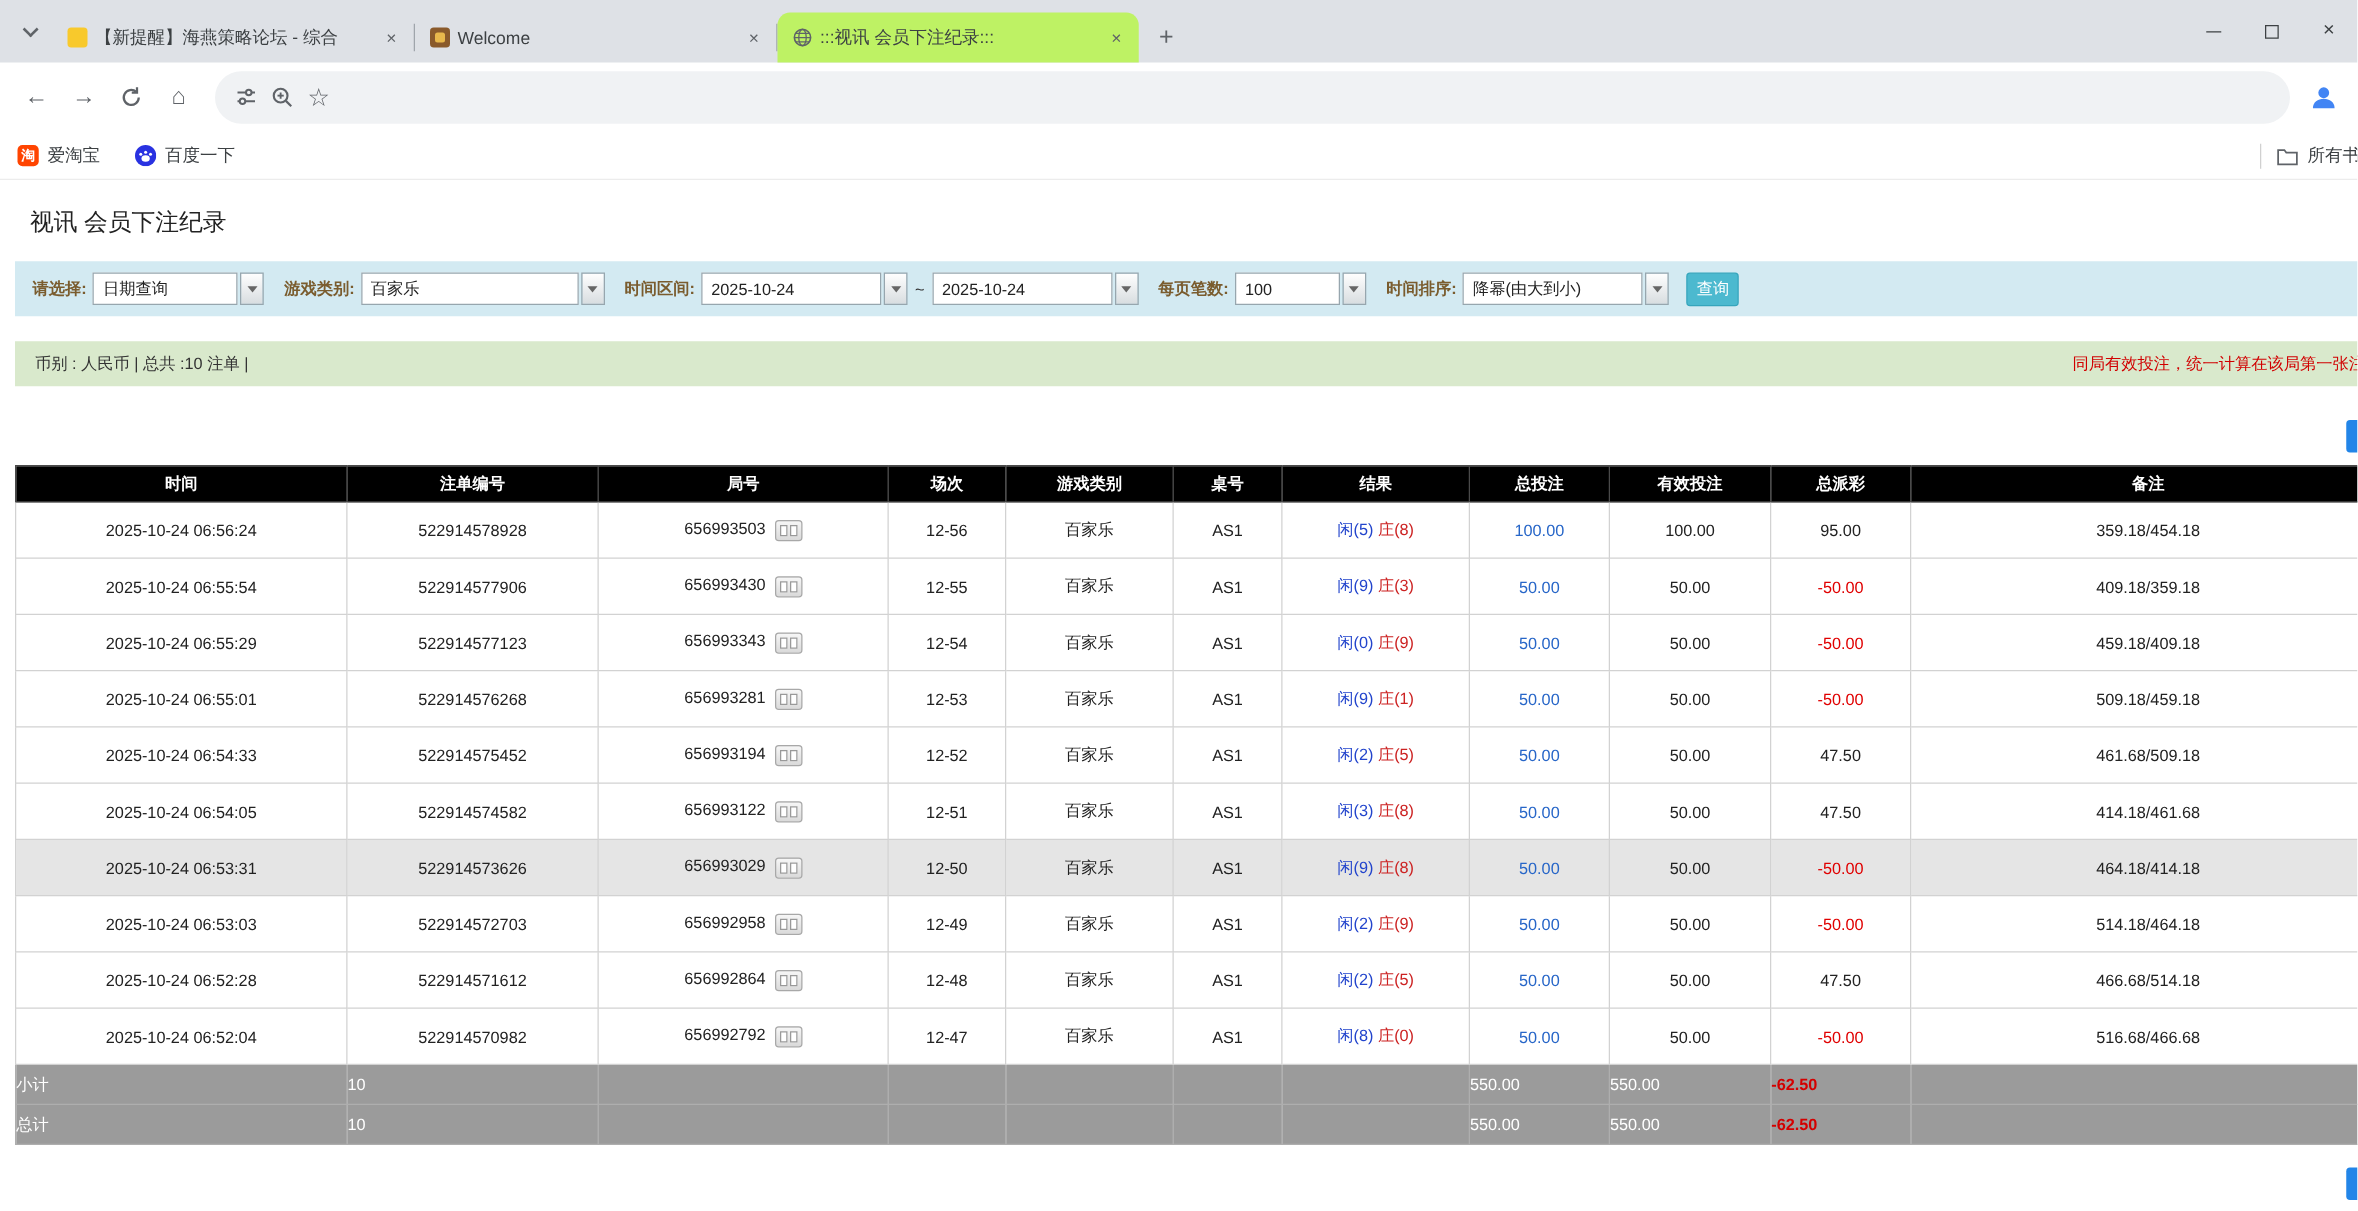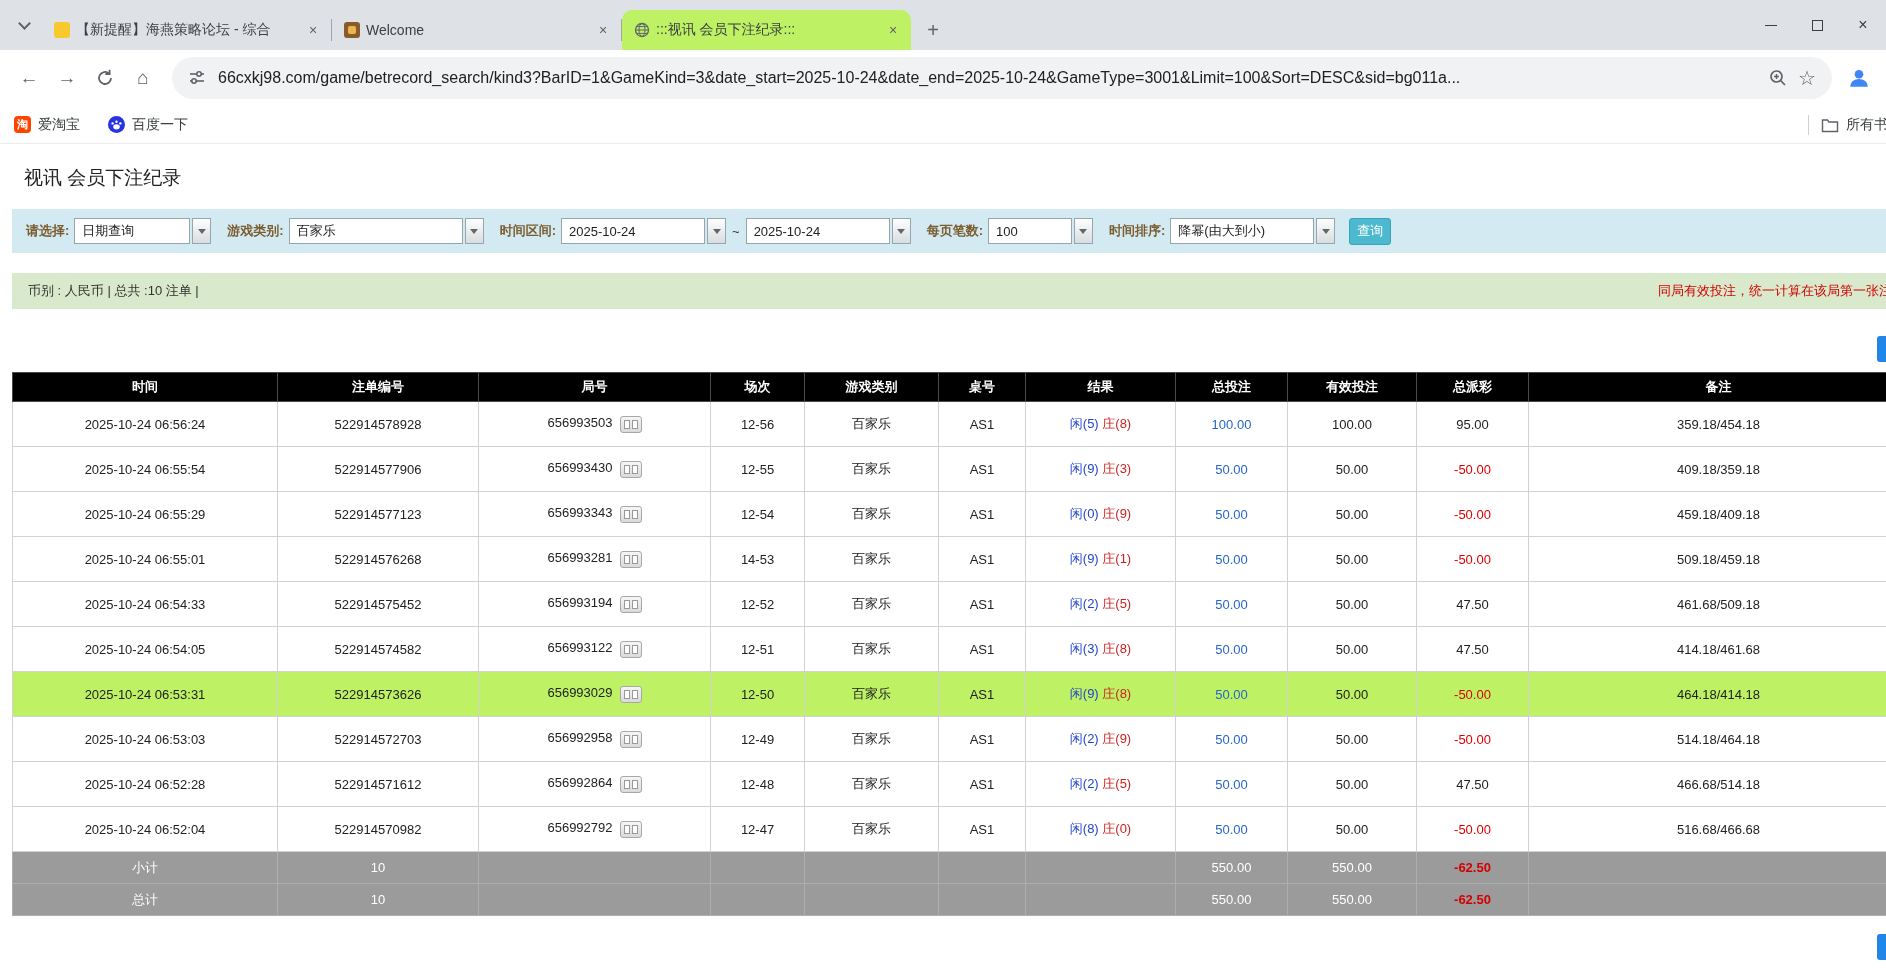--- a/index.html
+++ b/index.html
@@ -57,22 +57,22 @@
   .search-btn { min-width:42px; height:27px; padding:0 2px; background:#4cb9cf; color:#fff; font-size:13px; border:1px solid #36a5bc; border-radius:3px; margin-left:14px; display:flex; align-items:center; justify-content:center; white-space:nowrap; }
 
   .infobar { margin:20px 0 0 12px; height:36px; background:#d9e9cc; display:flex; align-items:center; padding:0 16px; overflow:hidden; position:relative; }
   .info-left { font-size:13px; color:#333; white-space:nowrap; }
   .info-right { font-size:13px; color:#d10000; white-space:nowrap; position:absolute; left:1646px; top:50%; transform:translateY(-50%); }
 
   .tablewrap { margin:63px 0 0 12px; width:1874px; overflow:hidden; }
   table { border-collapse:collapse; table-layout:fixed; width:1896px; }
   thead th { background:#000; color:#fff; height:29px; font-size:13px; font-weight:bold; border:1px solid #4a4a4a; text-align:center; }
   tbody td { height:45px; text-align:center; font-size:13px; color:#222; border:1px solid #d2d2d2; background:#fff; white-space:nowrap; }
-  tr.hl td { background:#bef264; }
-  tfoot td { background:#9b9b9b; color:#fff; height:32px; text-align:center; font-size:13px; border:1px solid #aeaeae; }
+  tr.hl td { background:#e5e5e5; }
+  tfoot td { background:#9b9b9b; color:#fff; height:32px; font-size:13px; border:1px solid #aeaeae; }
   .bet-link { color:#2766c8; }
   .neg { color:#e00000; }
   .fneg { color:#d40000; font-weight:bold; }
   .res-p { color:#2244cc; }
   .res-b { color:#cc2222; }
   .cards-icon { display:inline-block; width:22px; height:17px; background:linear-gradient(#f6f6f6,#dadada); border:1px solid #a8a8a8; border-radius:3px; vertical-align:middle; margin-left:7px; position:relative; }
   .cards-icon i { position:absolute; top:3px; width:6px; height:9px; background:#fff; border:1px solid #999; }
   .ci-a { left:3px; }
   .ci-b { left:11px; background:#e05050; }
 
@@ -142,21 +142,20 @@
 
   <div class="omnibox">
     <svg width="18" height="18" viewBox="0 0 18 18">
       <g stroke="#5f6368" stroke-width="1.6" fill="none">
         <line x1="2" y1="5" x2="16" y2="5"></line>
         <circle cx="11" cy="5" r="2.2" fill="#f0f2f4"></circle>
         <line x1="2" y1="12" x2="16" y2="12"></line>
         <circle cx="6" cy="12" r="2.2" fill="#f0f2f4"></circle>
       </g>
     </svg>
-    <span class="omni-url">66cxkj98.com/game/betrecord_search/kind3?BarID=1&amp;GameKind=3&amp;date_start=2025-10-24&amp;date_end=2025-10-24&amp;GameType=3001&amp;Limit=100&amp;Sort=DESC&amp;sid=bg011a...</span>
     <span class="omni-icon">
       <svg width="20" height="20" viewBox="0 0 20 20">
         <circle cx="8.5" cy="8.5" r="5.5" fill="none" stroke="#5f6368" stroke-width="1.7"></circle>
         <line x1="12.7" y1="12.7" x2="17" y2="17" stroke="#5f6368" stroke-width="1.7"></line>
         <line x1="6" y1="8.5" x2="11" y2="8.5" stroke="#5f6368" stroke-width="1.5"></line>
         <line x1="8.5" y1="6" x2="8.5" y2="11" stroke="#5f6368" stroke-width="1.5"></line>
       </svg>
     </span>
     <span class="omni-icon star-glyph">☆</span>
   </div>
@@ -318,21 +317,21 @@
           <td><span class="res-p">闲(0)</span> <span class="res-b">庄(9)</span></td>
           <td><span class="bet-link">50.00</span></td>
           <td>50.00</td>
           <td><span class="neg">-50.00</span></td>
           <td>459.18/409.18</td>
         </tr>
         <tr>
           <td>2025-10-24 06:55:01</td>
           <td>522914576268</td>
           <td>656993281<span class="cards-icon"><i class="ci-a"></i><i class="ci-b"></i></span></td>
-          <td>14-53</td>
+          <td>12-53</td>
           <td>百家乐</td>
           <td>AS1</td>
           <td><span class="res-p">闲(9)</span> <span class="res-b">庄(1)</span></td>
           <td><span class="bet-link">50.00</span></td>
           <td>50.00</td>
           <td><span class="neg">-50.00</span></td>
           <td>509.18/459.18</td>
         </tr>
         <tr>
           <td>2025-10-24 06:54:33</td>

